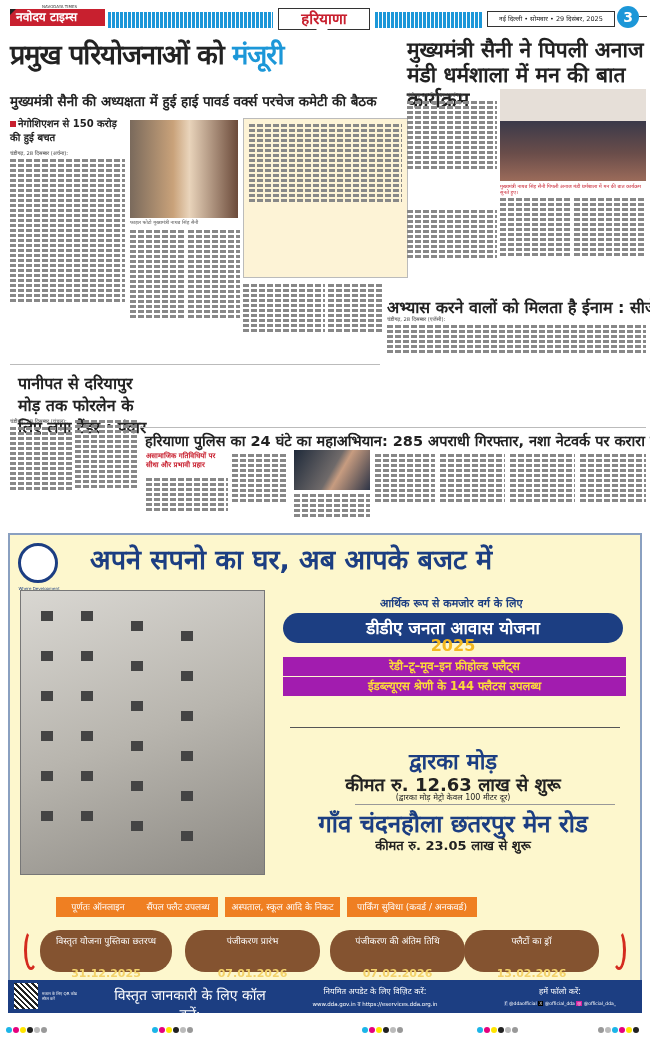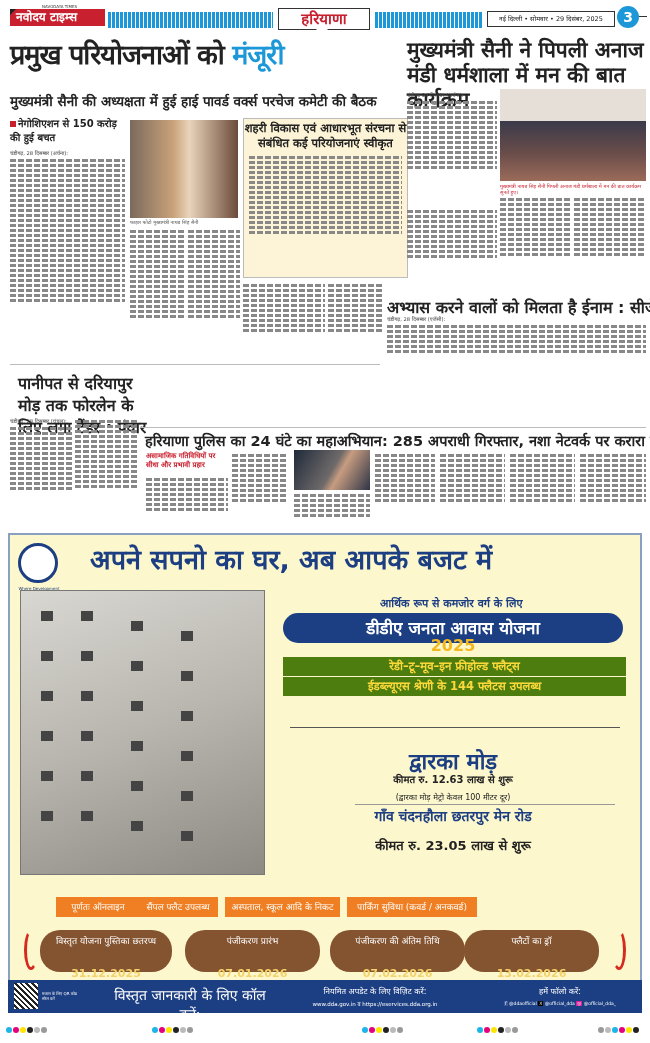--- a/index.html
+++ b/index.html
@@ -34,21 +34,21 @@
 
 .ad{left:8px;top:533px;width:634px;height:480px;background:#fdf7cd;border:2px solid #8aa0c0}
 .ad-head{left:90px;top:540px;font-size:27px;font-weight:bold;color:#1c3e82;white-space:nowrap}
 .dda-logo{left:18px;top:543px;width:40px;height:40px;border-radius:50%;border:3px solid #1c3e82;background:#fff}
 .dda-tag{left:14px;top:586px;width:50px;font-size:4px;color:#1c3e82;text-align:center}
 .building{left:20px;top:590px;width:245px;height:285px;background:linear-gradient(160deg,#d9d7d2,#b8b5ae 50%,#8d8a84);border:1px solid #777}
 .win{position:absolute;background:#444;width:12px;height:10px}
 .ad-sub{left:380px;top:595px;font-size:11px;font-weight:bold;color:#1c3e82}
 .pill{left:283px;top:613px;width:340px;height:30px;background:#1c3e82;border-radius:15px;color:#fff;font-size:17px;font-weight:bold;text-align:center;line-height:30px}
 .year{left:283px;top:636px;width:340px;text-align:center;color:#f3b820;font-size:16px;font-weight:bold}
-.redbar{left:283px;top:657px;width:343px;height:19px;background:#4d7c0f;color:#fcd93a;font-size:11.5px;font-weight:bold;text-align:center;line-height:19px}
+.redbar{left:283px;top:657px;width:343px;height:19px;background:#a21caf;color:#fcd93a;font-size:11.5px;font-weight:bold;text-align:center;line-height:19px}
 .redbar2{top:677px}
 .loc-pill{left:320px;top:716px;width:270px;height:22px}
 .loc-pill .line{position:absolute;top:11px;left:-30px;width:330px;height:1px;background:#555}
 .loc-pill .p{position:absolute;left:60px;top:0;width:145px;height:22px;background:#1c3e82;color:#fff;font-size:9.5px;border-radius:11px;text-align:center;line-height:22px}
 .loc{left:283px;width:340px;text-align:center;color:#1c3e82;font-weight:bold}
 .price{left:283px;width:340px;text-align:center;color:#222;font-weight:bold}
 .feat{top:897px;height:20px;background:#ef7f22;color:#fff;font-size:9px;text-align:center;line-height:20px}
 .date-box{top:930px;height:42px;background:#845330;border-radius:20px 20px 20px 20px;color:#fff;text-align:center}
 .date-box .l{font-size:9px;margin-top:4px}
 .date-box .d{font-size:11px;font-weight:bold;color:#f3d26a;margin-top:20px}
@@ -146,21 +146,20 @@
     <span></span>
     <span></span>
     <span></span>
     <span></span>
     <span></span>
     <span></span>
     <span></span>
   </div>
 
 <div class="abs box">
-  <h3>शहरी विकास एवं आधारभूत संरचना से संबंधित कई परियोजनाएं स्वीकृत</h3>
   <div class="txt" style="padding:3px 5px;height:120px;color:#333">
       <span></span>
       <span></span>
       <span></span>
       <span></span>
       <span></span>
       <span></span>
       <span></span>
       <span></span>
       <span></span>
@@ -420,24 +419,24 @@
 </div>
 <div class="abs ad-sub">आर्थिक रूप से कमजोर वर्ग के लिए</div>
 <div class="abs pill">डीडीए जनता आवास योजना</div>
 <div class="abs year">2025</div>
 <div class="abs redbar">रेडी–टू–मूव–इन फ्रीहोल्ड फ्लैट्स</div>
 <div class="abs redbar redbar2">ईडब्ल्यूएस श्रेणी के 144 फ्लैटस उपलब्ध</div>
 <div class="abs loc-pill">
   <div class="line"></div>
 </div>
 <div class="abs loc" style="top:745px;font-size:22px">द्वारका मोड़</div>
-<div class="abs price" style="top:772px;font-size:10px">कीमत रु. 12.63 लाख से शुरू</div>
+<div class="abs price" style="top:772px;font-size:18px">कीमत रु. 12.63 लाख से शुरू</div>
 <div class="abs price" style="top:791px;font-size:8px;font-weight:normal">(द्वारका मोड़ मेट्रो केवल 100 मीटर दूर)</div>
 <div class="abs" style="left:355px;top:804px;width:260px;height:1px;background:#999"></div>
-<div class="abs loc" style="top:806px;font-size:14px">गाँव चंदनहौला छतरपुर मेन रोड</div>
+<div class="abs loc" style="top:806px;font-size:24px">गाँव चंदनहौला छतरपुर मेन रोड</div>
 <div class="abs price" style="top:836px;font-size:13px">कीमत रु. 23.05 लाख से शुरू</div>
 
 <div class="abs feat" style="left:56px;width:84px">पूर्णतः ऑनलाइन</div>
 <div class="abs feat" style="left:138px;width:80px">सैंपल फ्लैट उपलब्ध</div>
 <div class="abs feat" style="left:225px;width:115px">अस्पताल, स्कूल आदि के निकट</div>
 <div class="abs feat" style="left:347px;width:130px">पार्किंग सुविधा (कवर्ड / अनकवर्ड)</div>
 
 <div class="abs laurel" style="left:24px;border-right-color:transparent;border-top-color:transparent"></div>
 <div class="abs laurel" style="left:612px;border-left-color:transparent;border-top-color:transparent"></div>
 

